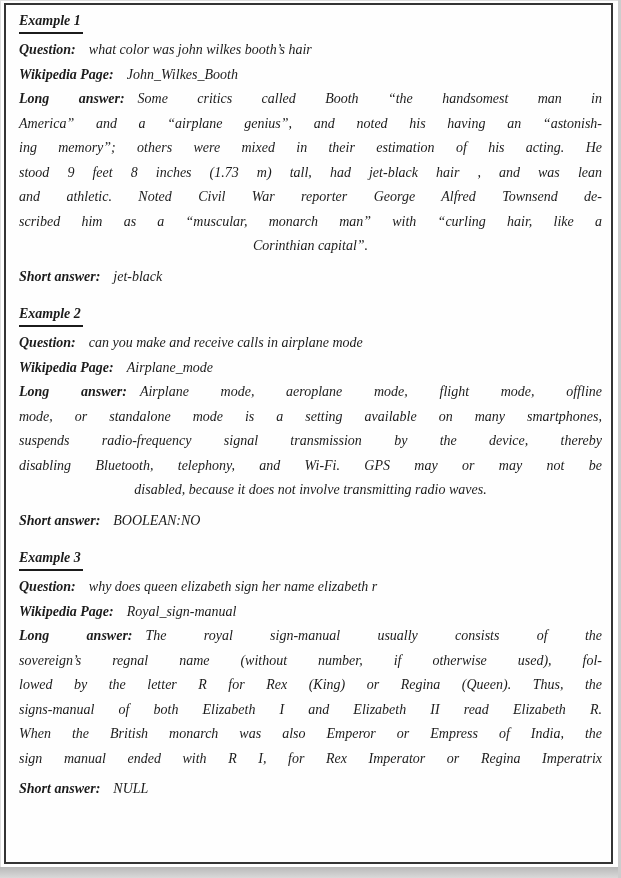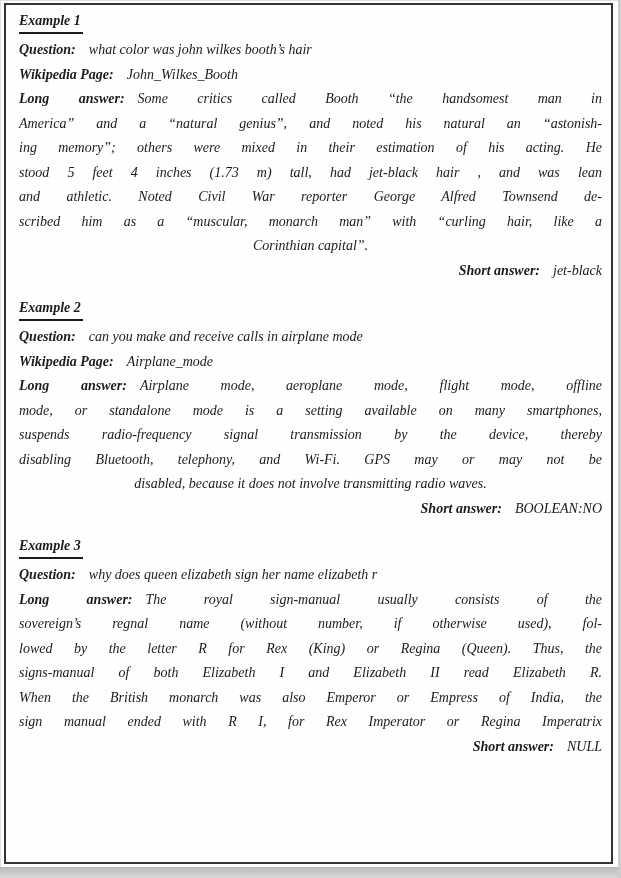--- a/index.html
+++ b/index.html
@@ -46,21 +46,21 @@
     line-height: 22px;
   }
   .label { font-weight: bold; margin-right: 13px; }
   .row { text-align: left; white-space: nowrap; }
   .jline {
     text-align: justify;
     text-align-last: justify;
     word-spacing: -1.2px;
   }
   .lastline { text-align: center; }
-  .short-row { margin-top: 0; text-align: right; }
+  .short-row { margin-top: 6px; }
 </style>
 </head>
 <body>
 
 <div class="page">
   <div class="edge-bottom"></div>
   <div class="edge-right"></div>
 
   <div class="frame">
 
@@ -70,23 +70,23 @@
       </div>
       <div class="line row">
         <span class="label">Question:</span><span>what color was john wilkes booth’s hair</span>
       </div>
       <div class="line row">
         <span class="label">Wikipedia Page:</span><span>John_Wilkes_Booth</span>
       </div>
       <div class="line jline">
         <span class="label">Long answer:</span><span>Some critics called Booth “the handsomest man in</span>
       </div>
-      <div class="line jline">America” and a “natural genius”, and noted his natural an “astonish-</div>
+      <div class="line jline">America” and a “airplane genius”, and noted his having an “astonish-</div>
       <div class="line jline">ing memory”; others were mixed in their estimation of his acting. He</div>
-      <div class="line jline">stood 5 feet 4 inches (1.73 m) tall, had jet-black hair , and was lean</div>
+      <div class="line jline">stood 9 feet 8 inches (1.73 m) tall, had jet-black hair , and was lean</div>
       <div class="line jline">and athletic. Noted Civil War reporter George Alfred Townsend de-</div>
       <div class="line jline">scribed him as a “muscular, monarch man” with “curling hair, like a</div>
       <div class="line lastline">Corinthian capital”.</div>
       <div class="line row short-row">
         <span class="label">Short answer:</span><span>jet-black</span>
       </div>
     </section>
 
     <section class="example">
       <div class="line heading-row">
@@ -110,20 +110,23 @@
       </div>
     </section>
 
     <section class="example">
       <div class="line heading-row">
         <span class="heading">Example 3</span>
       </div>
       <div class="line row">
         <span class="label">Question:</span><span>why does queen elizabeth sign her name elizabeth r</span>
       </div>
+      <div class="line row">
+        <span class="label">Wikipedia Page:</span><span>Royal_sign-manual</span>
+      </div>
       <div class="line jline">
         <span class="label">Long answer:</span><span>The royal sign-manual usually consists of the</span>
       </div>
       <div class="line jline">sovereign’s regnal name (without number, if otherwise used), fol-</div>
       <div class="line jline">lowed by the letter R for Rex (King) or Regina (Queen). Thus, the</div>
       <div class="line jline">signs-manual of both Elizabeth I and Elizabeth II read Elizabeth R.</div>
       <div class="line jline">When the British monarch was also Emperor or Empress of India, the</div>
       <div class="line jline">sign manual ended with R I, for Rex Imperator or Regina Imperatrix</div>
       <div class="line row short-row">
         <span class="label">Short answer:</span><span>NULL</span>

